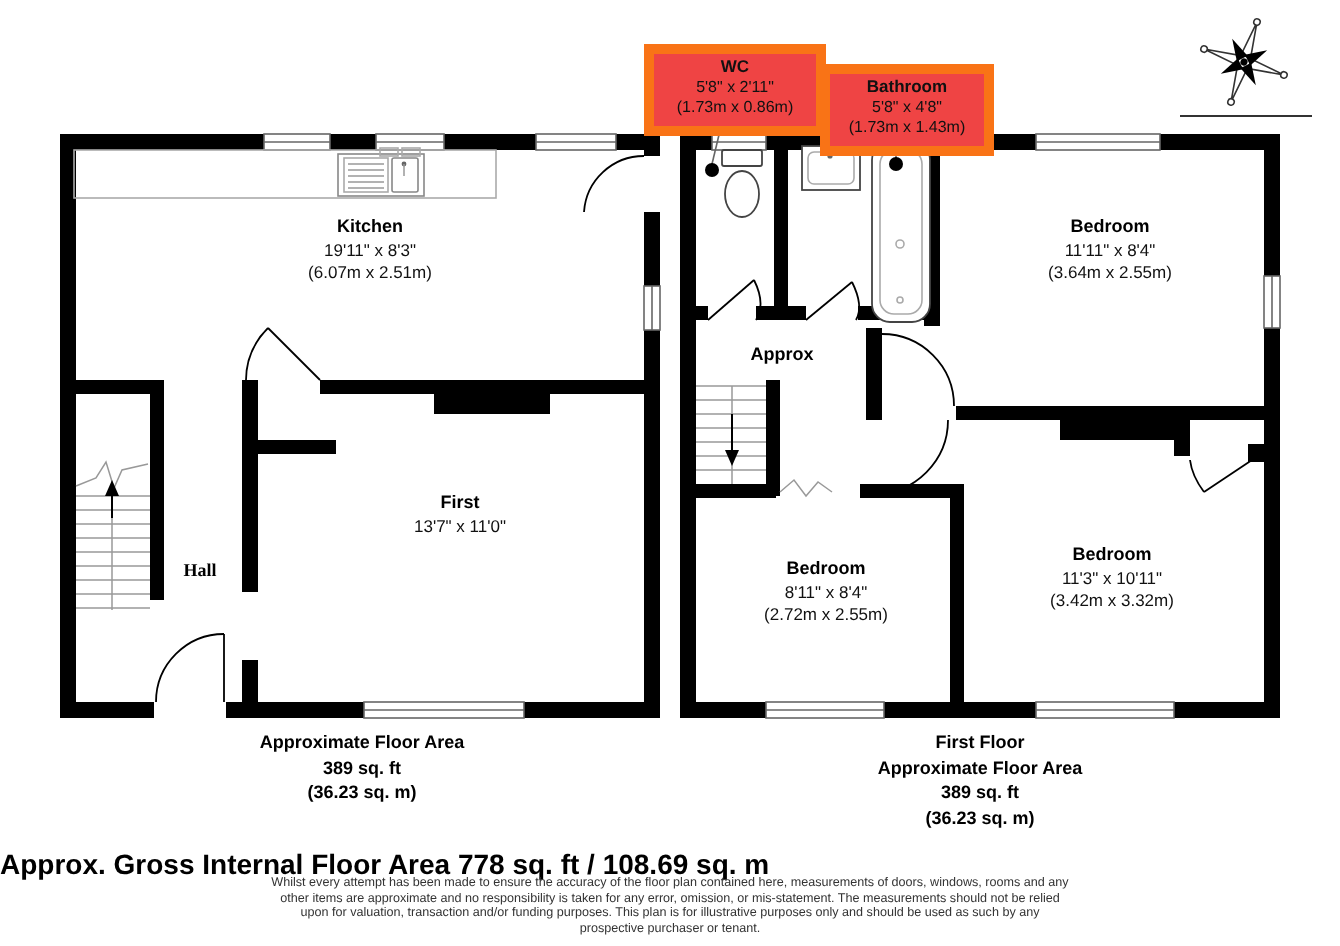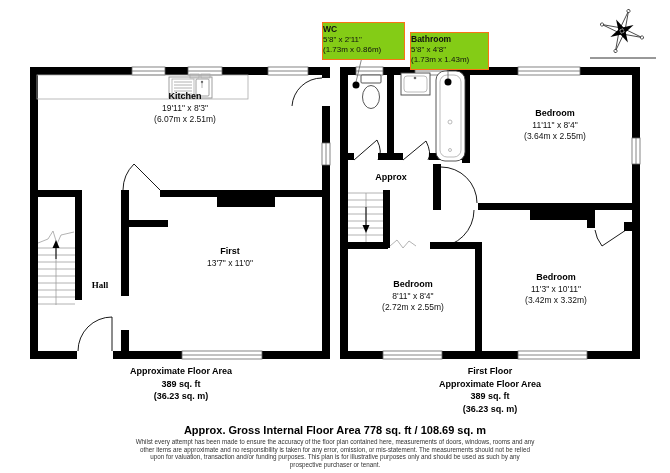--- a/index.html
+++ b/index.html
@@ -6,28 +6,28 @@
   .page{
     position:relative;width:670px;height:473px;background:#ffffff;overflow:hidden;
     font-family:"Liberation Sans","DejaVu Sans",sans-serif;color:#111;
   }
   .plan-svg{position:absolute;left:0;top:0;}
   
   .rlabel{position:absolute;text-align:center;line-height:1.32;}
   .rname{display:block;font-weight:bold;font-size:9px;color:#000;}
   .rdim{display:block;font-size:8.5px;color:#111;}
   
-  .callout{position:absolute;border:1px solid #f97316;background:#84cc16;padding-top:1px;line-height:1.3;}
+  .callout{position:absolute;border:5px solid #f97316;background:#ef4444;text-align:center;padding-top:1px;line-height:1.3;}
   .callout .cname{display:block;font-weight:bold;font-size:8.5px;}
   .callout .cdim{display:block;font-size:8px;}
   
   .ftitle{position:absolute;text-align:center;font-weight:bold;font-size:9px;line-height:1.4;color:#000;}
   .ftitle span{display:block;}
   
-  .foot-total{position:absolute;top:424px;left:0;width:670px;text-align:center;font-weight:bold;font-size:11px;color:#000;}
+  .foot-total{position:absolute;top:424px;left:0;width:670px;text-align:left;font-weight:bold;font-size:14px;color:#000;}
   .foot-disc{position:absolute;top:438px;left:135px;width:400px;text-align:center;font-size:6.3px;line-height:1.2;color:#333;}
   
   .wall{fill:#000;}
   .gap{fill:#fff;}
   .win rect{fill:#fff;stroke:#666;stroke-width:0.8;}
   .win line{stroke:#666;stroke-width:0.8;}
   .door{stroke:#000;stroke-width:0.9;fill:none;}
   .thin{stroke:#999;stroke-width:0.75;fill:none;}
   .fix{stroke:#444;stroke-width:0.9;fill:#fff;}
   .fix2{stroke:#aaa;stroke-width:0.8;fill:none;}
@@ -238,21 +238,21 @@
     <span class="cname">WC</span>
     <span class="cdim">5'8" x 2'11"</span>
     <span class="cdim">(1.73m x 0.86m)</span>
   </div>
   <div class="callout" style="left:410px;top:22px;width:77px;height:35px;margin-top:10px;">
     <span class="cname">Bathroom</span>
     <span class="cdim">5'8" x 4'8"</span>
     <span class="cdim">(1.73m x 1.43m)</span>
   </div>
 
-  <div class="rlabel" style="left:115px;top:91px;width:140px;text-align:center;">
+  <div class="rlabel" style="left:115px;top:108px;width:140px;text-align:center;">
     <span class="rname">Kitchen</span>
     <span class="rdim">19'11" x 8'3"</span>
     <span class="rdim">(6.07m x 2.51m)</span>
   </div>
   <div class="rlabel" style="left:160px;top:246px;width:140px;">
     <span class="rname">First</span>
     <span class="rdim">13'7" x 11'0"</span>
   </div>
   <div class="rlabel" style="left:70px;top:280px;width:60px;font-family:Liberation Serif, serif;">
     <span class="rname">Hall</span>

